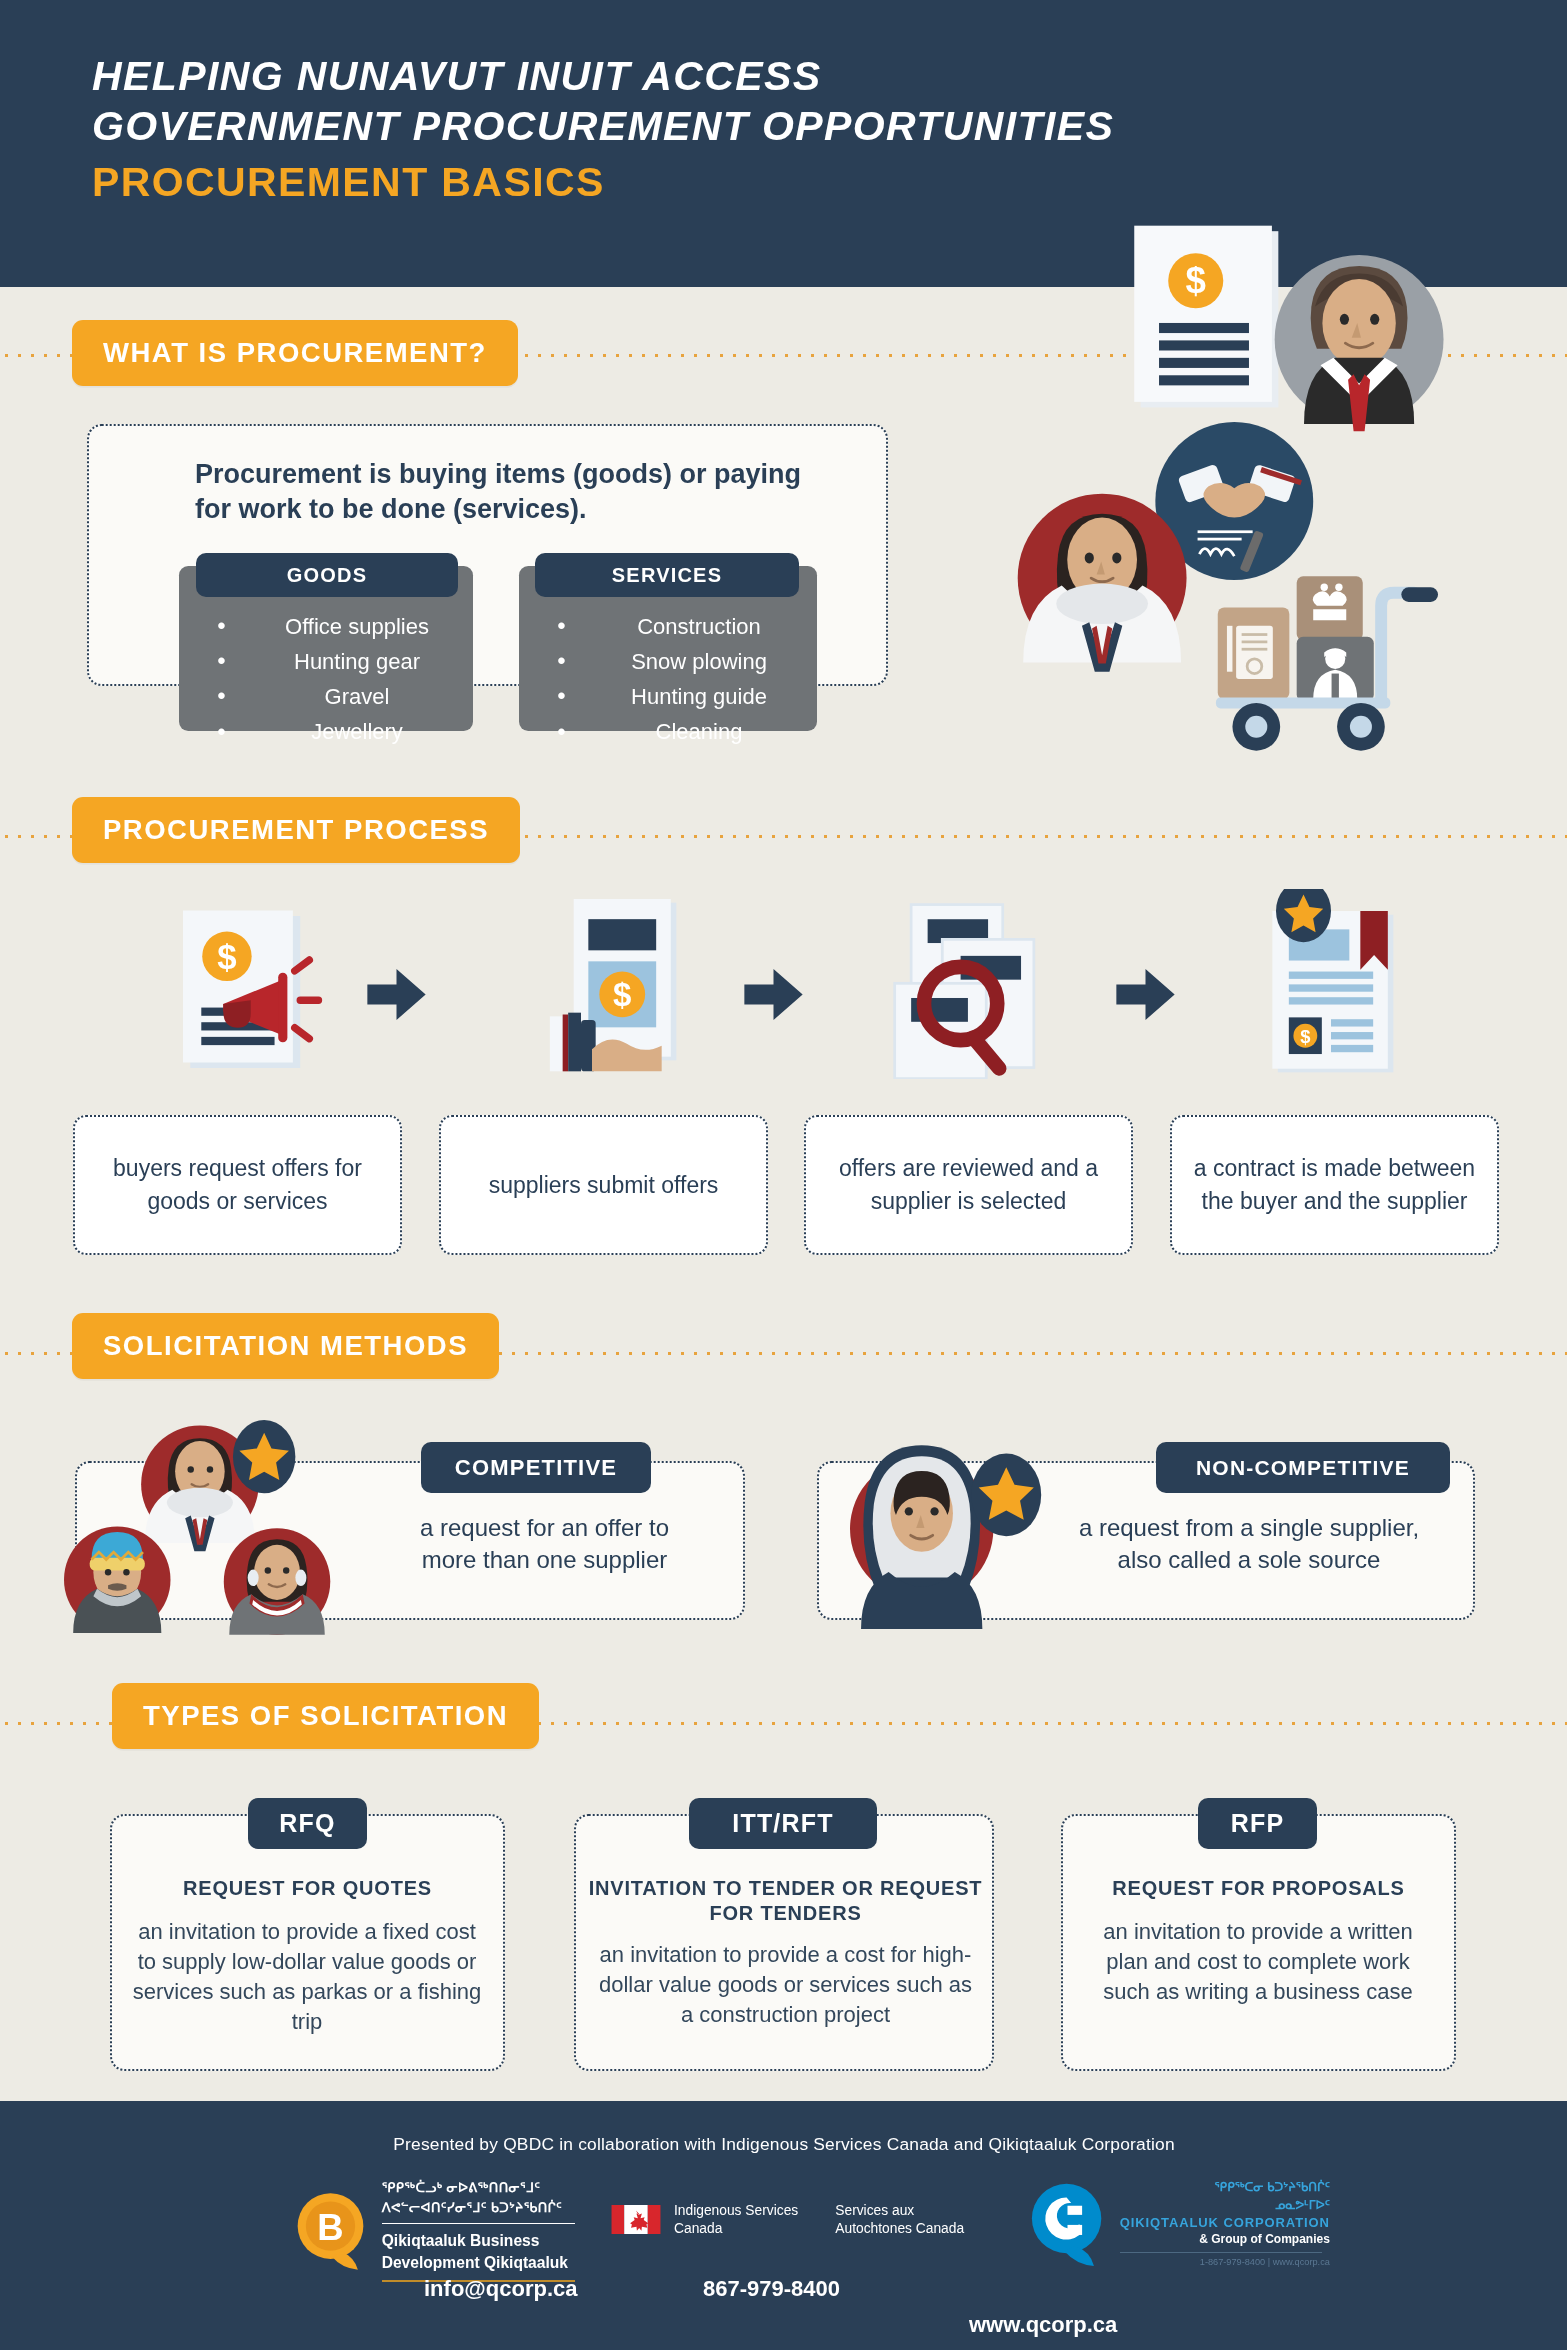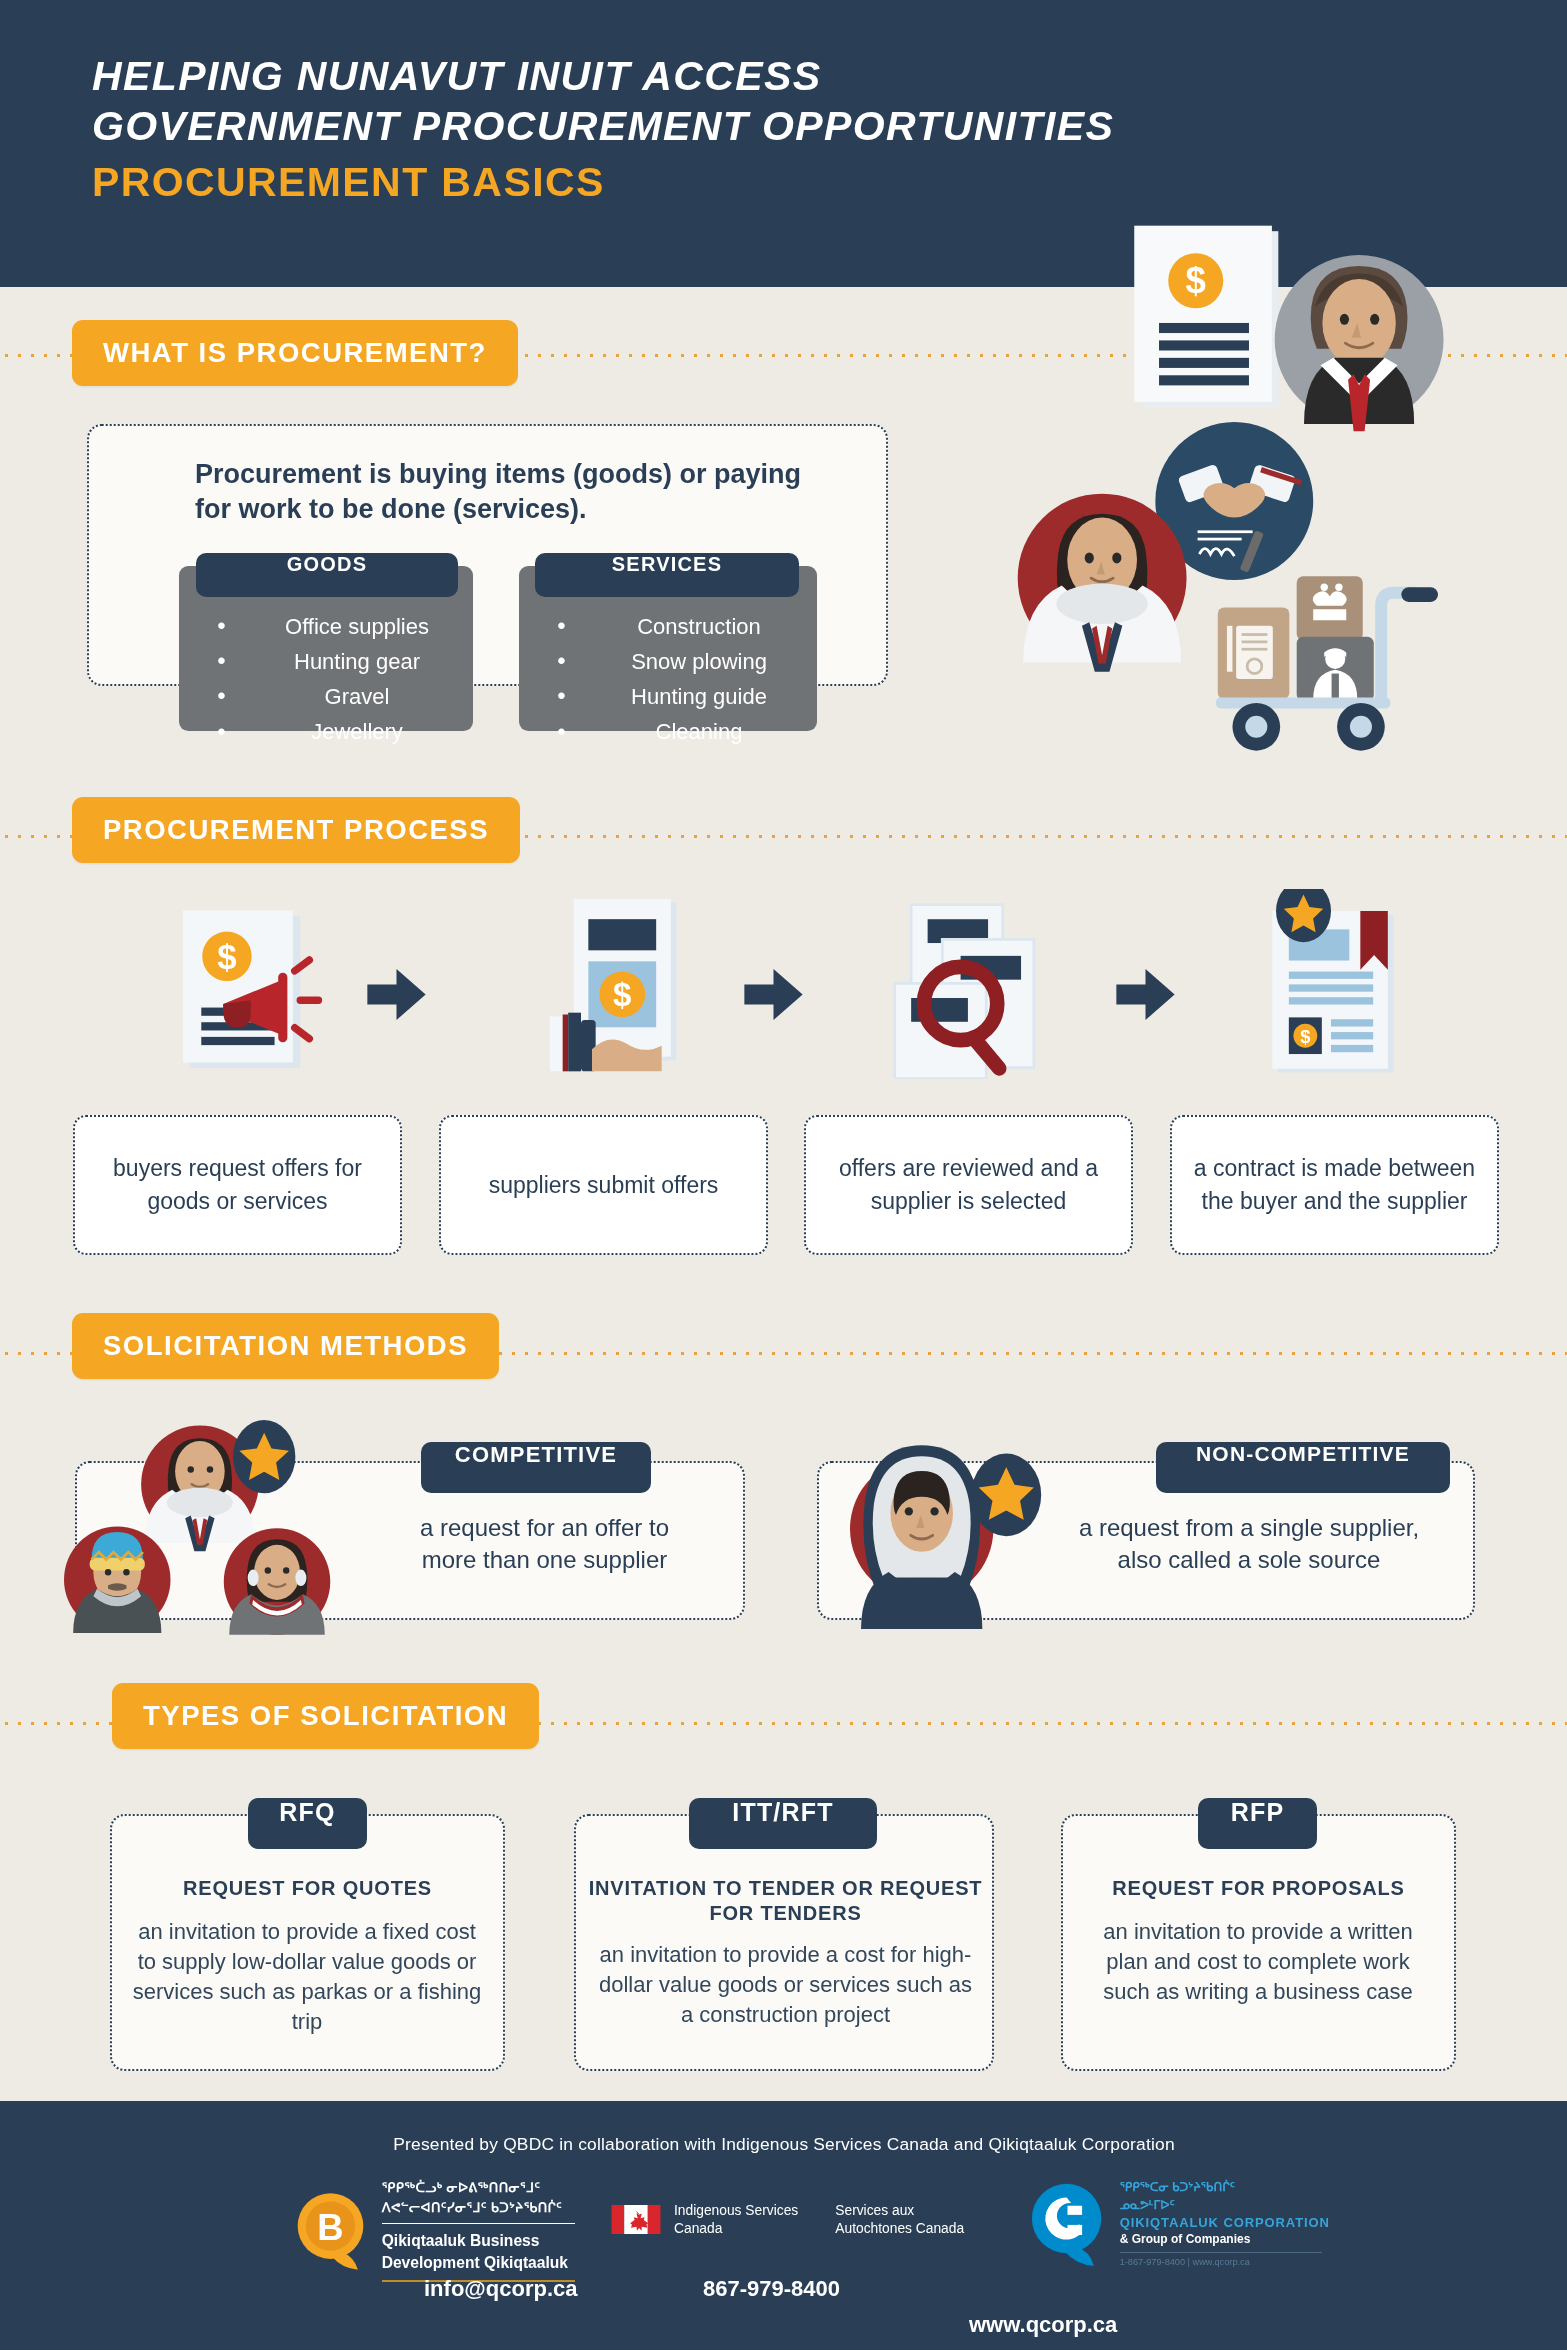--- a/index.html
+++ b/index.html
@@ -76,21 +76,21 @@
   
   .darktab{
     position:absolute;
     background:#2A3F56;
     border-radius:10px;
     color:#FFFFFF;
     font-size:20px;
     font-weight:bold;
     letter-spacing:1.2px;
     text-transform:uppercase;
-    display:flex;justify-content:center;
+    display:flex;align-items:center;justify-content:center;
     height:44px;
     z-index:6;
   }
 
   
   .greybox{
     position:absolute;
     background:#6F7376;
     border-radius:9.2px;
     z-index:3;
@@ -555,21 +555,21 @@
       </div>
 
       <div class="lg" style="left:1030px;top:0;display:flex;align-items:center;gap:14.7px;">
         <svg width="75" height="84" viewBox="0 0 82 92">
           <circle cx="40" cy="40" r="38" fill="#008BCC"></circle>
           <path d="M50 70 q16 6 20 22 q-20 -2 -32 -16z" fill="#008BCC"></path>
           <path d="M40 17 a23 23 0 1 0 14 41 l0 -12 a14 14 0 1 1 -9 -23 z" fill="#FFFFFF"></path>
           <rect x="41" y="26" width="16" height="10" fill="#FFFFFF"></rect>
           <rect x="41" y="47" width="16" height="11" fill="#FFFFFF"></rect>
         </svg>
-        <div style="display:flex;flex-direction:column;gap:1.8px;">
+        <div style="display:flex;flex-direction:column;gap:1.8px;text-align:right;">
           <div class="qc-inuk">ᕿᑭᖅᑕᓂ ᑲᑐᔾᔨᖃᑎᒌᑦ</div>
           <div class="qc-inuk">ᓄᓇᕗᒻᒥᐅᑦ</div>
           <div class="qc-name">QIKIQTAALUK CORPORATION</div>
           <div class="qc-sub">&amp; Group of Companies</div>
           <div style="height:0.9px;background:#4C6881;width:202px;margin:3.7px 0 2.8px;"></div>
           <div class="qc-contact">1-867-979-8400  |  www.qcorp.ca</div>
         </div>
       </div>
 
     </div>

